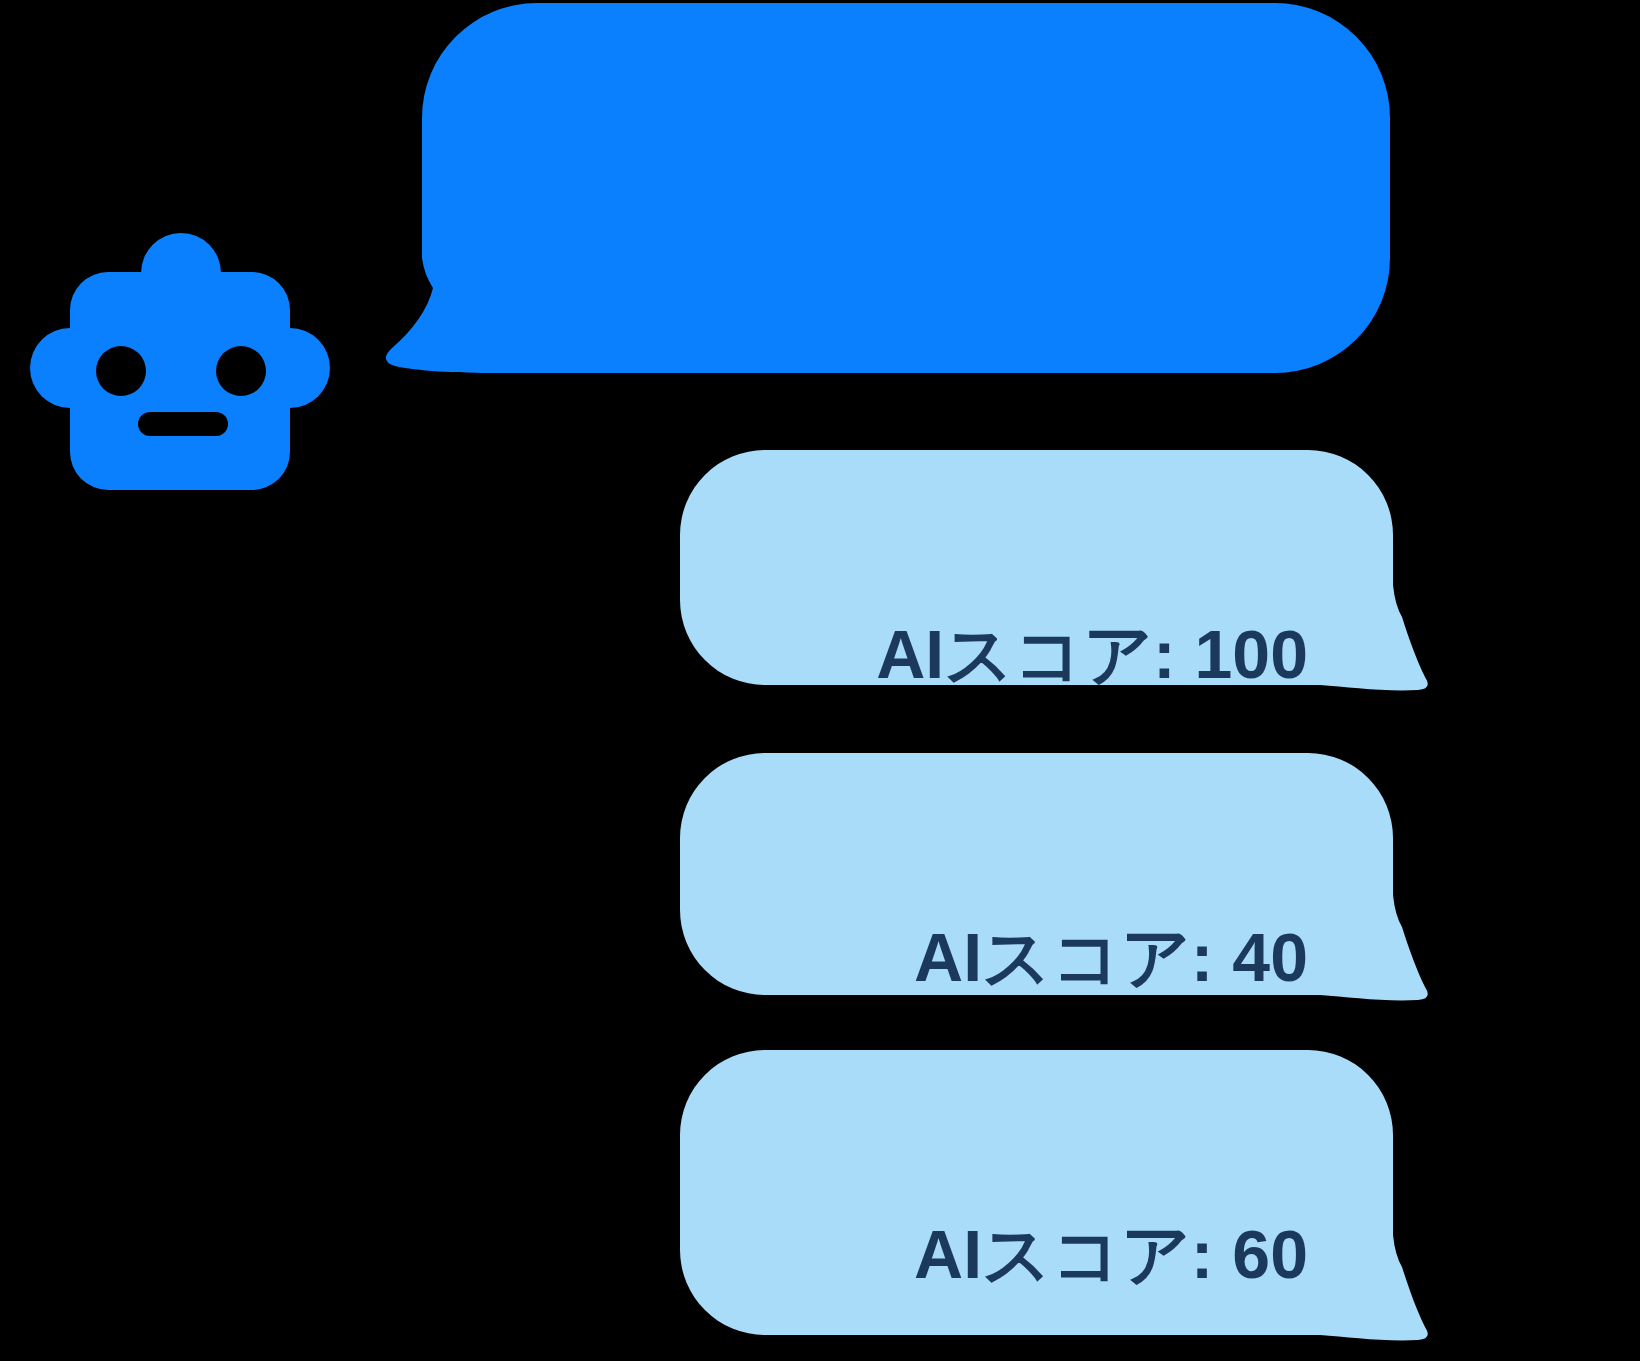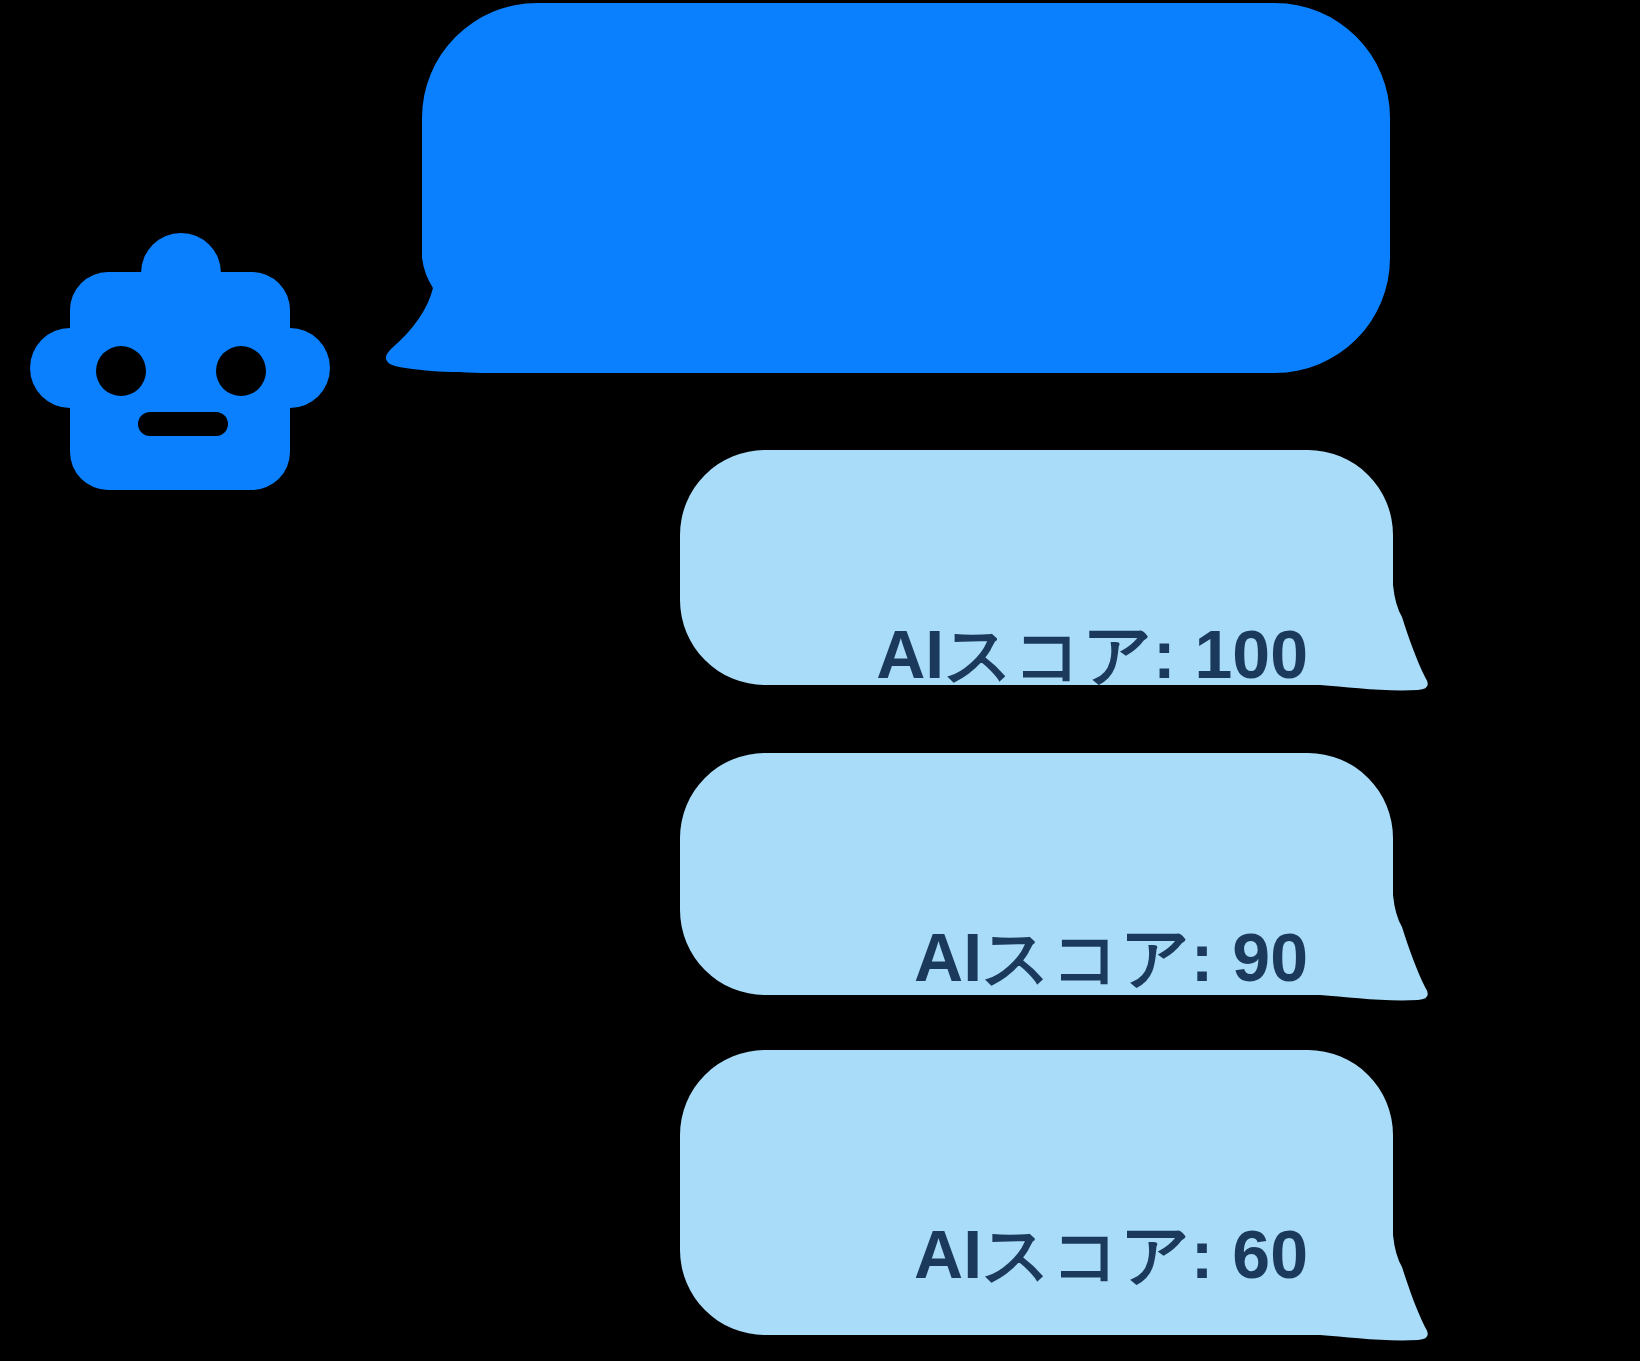--- a/index.html
+++ b/index.html
@@ -69,21 +69,21 @@
     <div class="reply-text">AIスコア: 100</div>
   </div>
 
   <div class="reply" style="top:753px;height:257px">
     <svg width="760" height="257" viewBox="0 0 760 257">
       <path class="reply-fill" d="
         M 85 0 H 628 A 85 85 0 0 1 713 85 V 142
         Q 715 162 722 174 C 729 196 737 218 745 234 Q 753 246 738 247
         C 705 249 668 244 640 242 H 85 A 85 85 0 0 1 0 157 V 85 A 85 85 0 0 1 85 0 Z"></path>
     </svg>
-    <div class="reply-text">AIスコア: 90</div>
+    <div class="reply-text">AIスコア: 40</div>
   </div>
 
   <div class="reply" style="top:1050px;height:300px">
     <svg width="760" height="300" viewBox="0 0 760 300">
       <path class="reply-fill" d="
         M 85 0 H 628 A 85 85 0 0 1 713 85 V 185
         Q 715 205 722 217 C 729 239 737 261 745 277 Q 753 289 738 290
         C 705 292 668 287 640 285 H 85 A 85 85 0 0 1 0 200 V 85 A 85 85 0 0 1 85 0 Z"></path>
     </svg>
     <div class="reply-text">AIスコア: 60</div>

